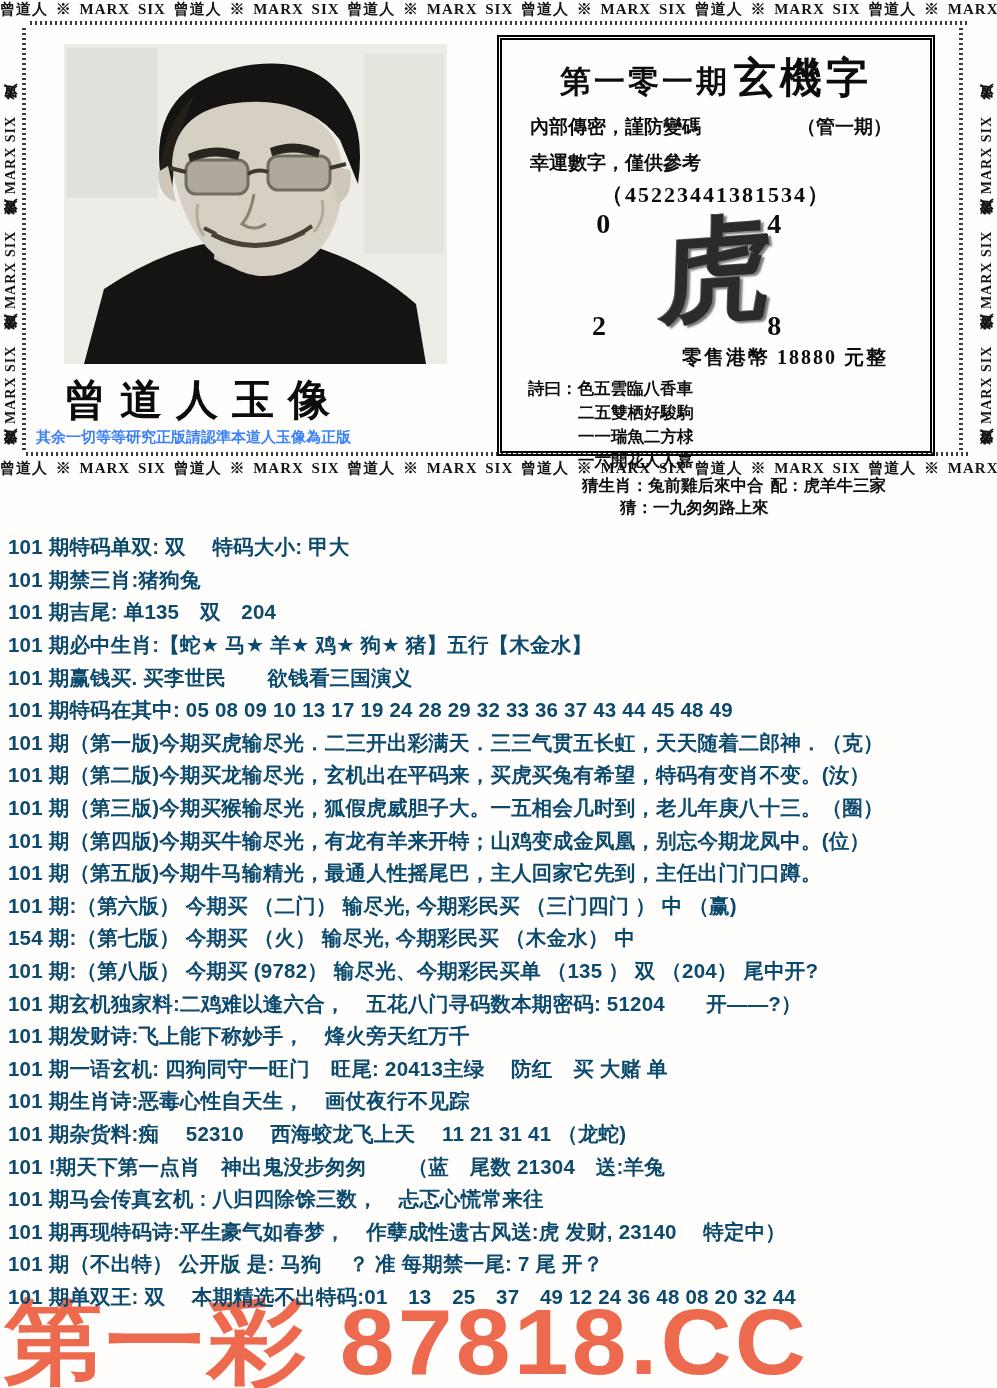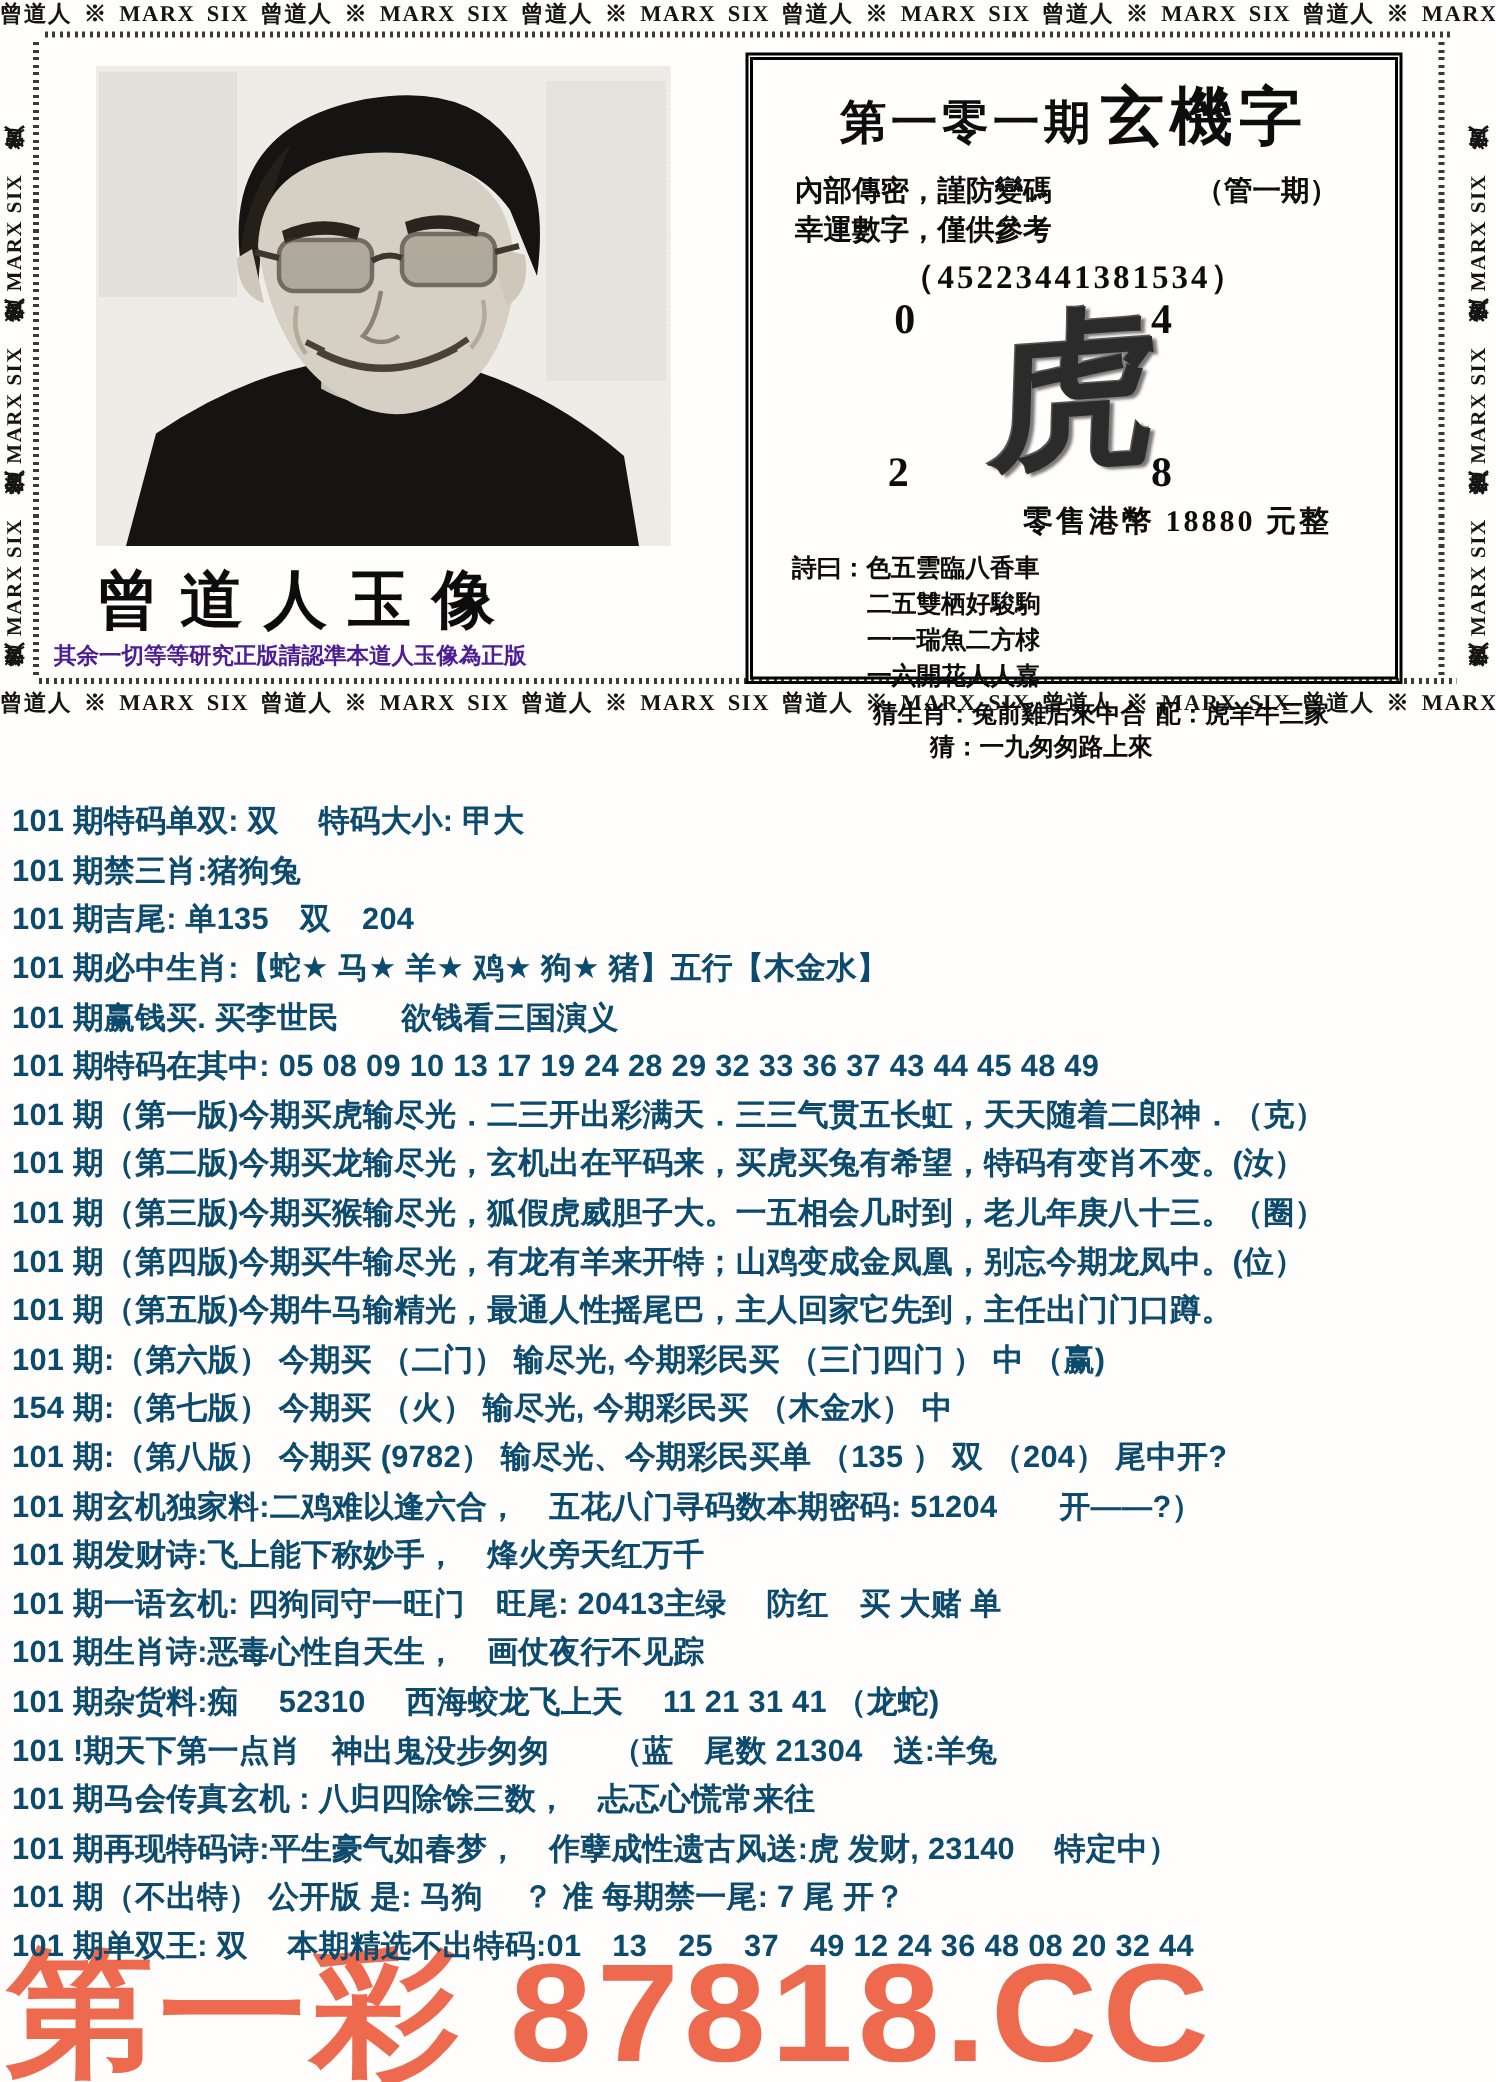--- a/index.html
+++ b/index.html
@@ -25,21 +25,21 @@
   #marx-right{right:0px;}
 
   
   #photo{position:absolute;left:64px;top:44px;width:383px;height:320px;background:#edebe6;
          background-image:repeating-linear-gradient(0deg,rgba(120,120,115,0.12) 0 1px,transparent 1px 3px);}
   #photo svg{display:block;}
   #portrait-caption{position:absolute;left:64px;top:372px;width:383px;text-align:left;
          font-family:"Liberation Serif","DejaVu Serif",serif;font-weight:700;font-size:42px;
          letter-spacing:14px;color:#0c0c0c;}
   #portrait-note{position:absolute;left:36px;top:428px;width:430px;
-         font-family:"Liberation Serif","DejaVu Serif",serif;font-weight:700;font-size:15px;color:#4c1d95;}
+         font-family:"Liberation Serif","DejaVu Serif",serif;font-weight:700;font-size:15px;color:#3b82f6;}
 
   
   #mystic{position:absolute;left:497px;top:35px;width:438px;height:421px;border:5px double #000;
           box-sizing:border-box;font-family:"Liberation Serif","DejaVu Serif",serif;color:#0d0d0d;}
   #mystic-title{text-align:center;margin-top:10px;white-space:nowrap;}
   #mystic-title .t-pre{font-size:31px;font-weight:700;letter-spacing:3px;}
   #mystic-title .t-main{font-size:42px;font-weight:800;letter-spacing:4px;}
   .info-row{display:flex;justify-content:space-between;padding:0 38px 0 28px;font-size:19px;font-weight:700;margin-top:8px;}
   #lucky-row{text-align:center;font-size:22px;font-weight:700;letter-spacing:2px;margin-top:4px;
              font-family:"Liberation Serif","DejaVu Serif",serif;}
@@ -119,21 +119,21 @@
 
   <div id="mystic">
     <div id="mystic-title">
       <span class="t-pre">第一零一期</span>
       <span class="t-main">玄機字</span>
     </div>
     <div class="info-row">
       <span>內部傳密，謹防變碼</span>
       <span>（管一期）</span>
     </div>
-    <div class="info-row" style="margin-top:0;">
+    <div class="info-row" style="margin-top:10px;">
       <span>幸運數字，僅供參考</span>
       <span></span>
     </div>
     <div id="lucky-row">（45223441381534）</div>
     <div id="tiger-block">
       <span class="corner-num" id="num-tl">0</span>
       <span class="corner-num" id="num-tr">4</span>
       <span id="tiger-char">虎</span>
       <span class="corner-num" id="num-bl">2</span>
       <span class="corner-num" id="num-br">8</span>

